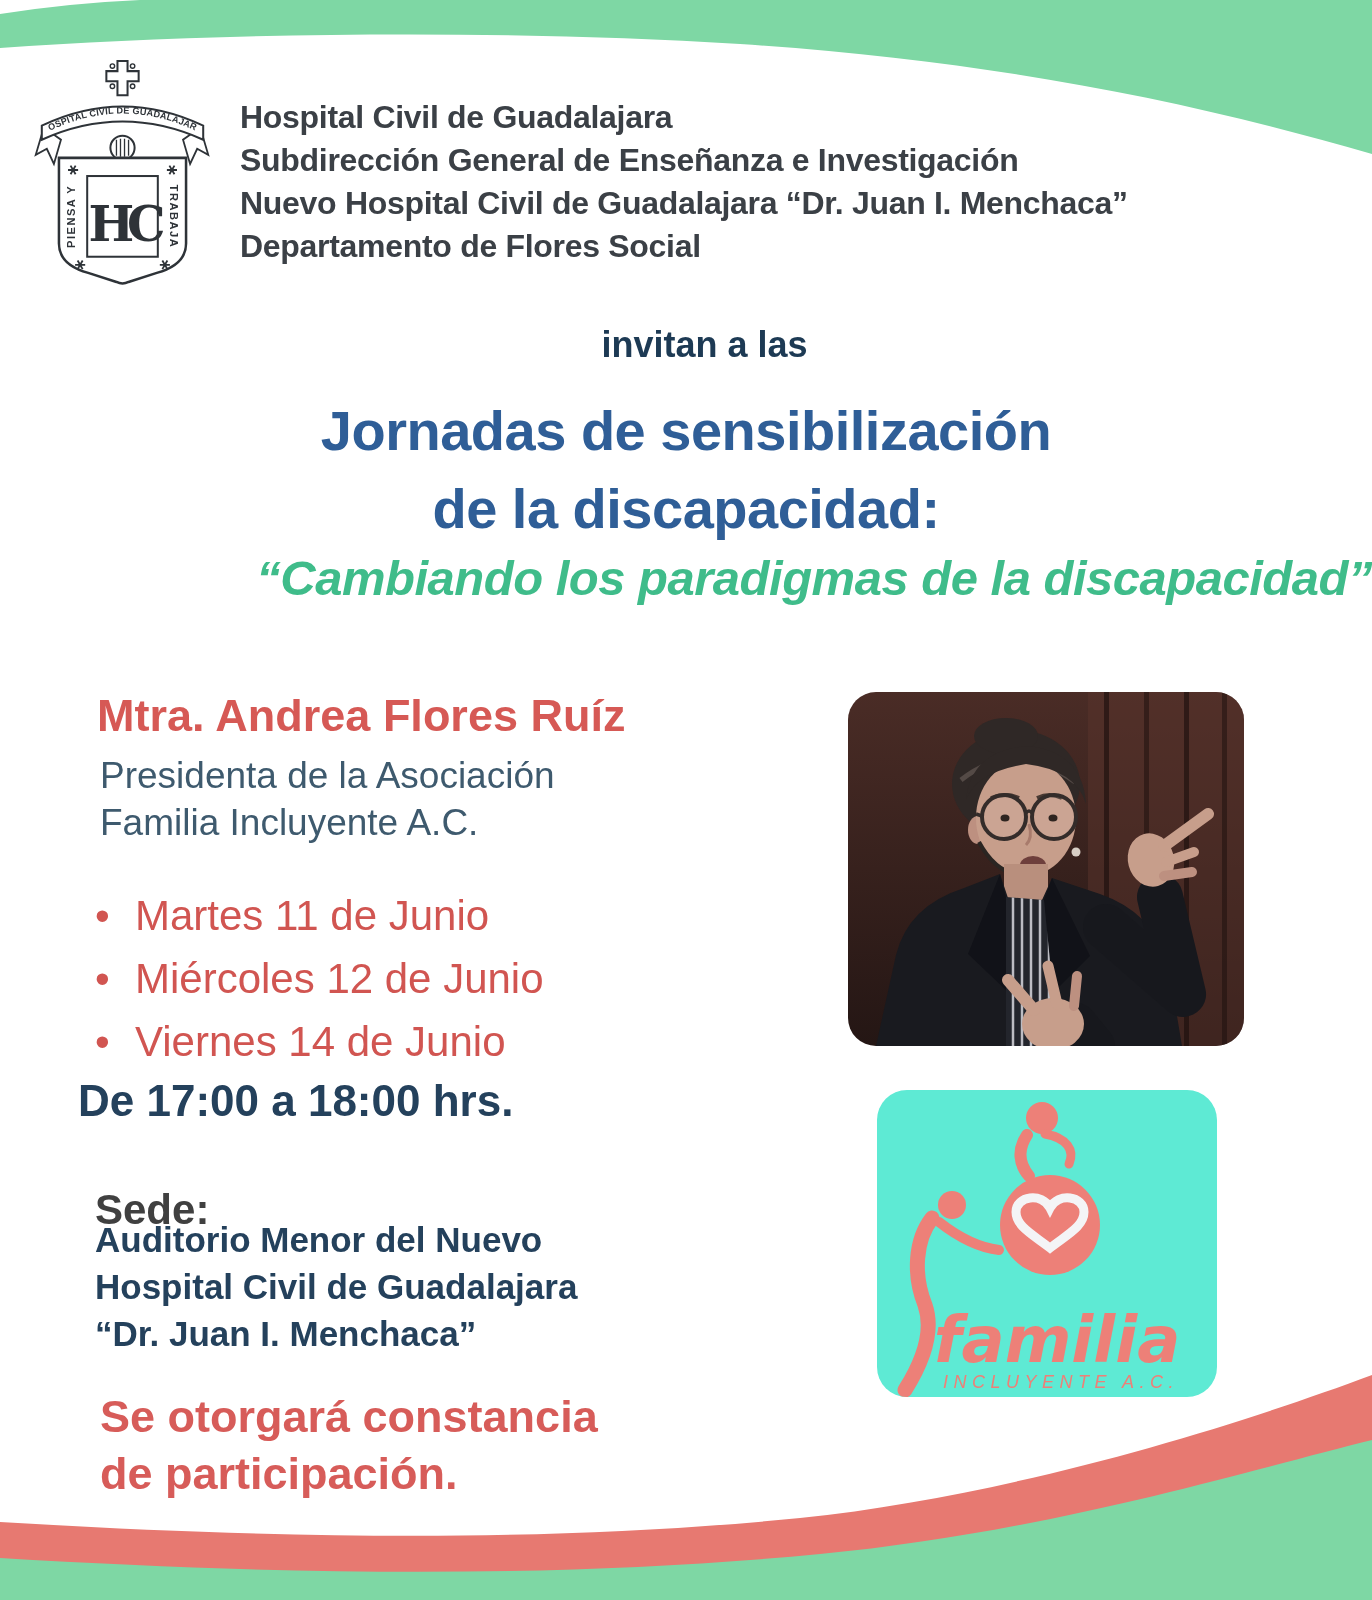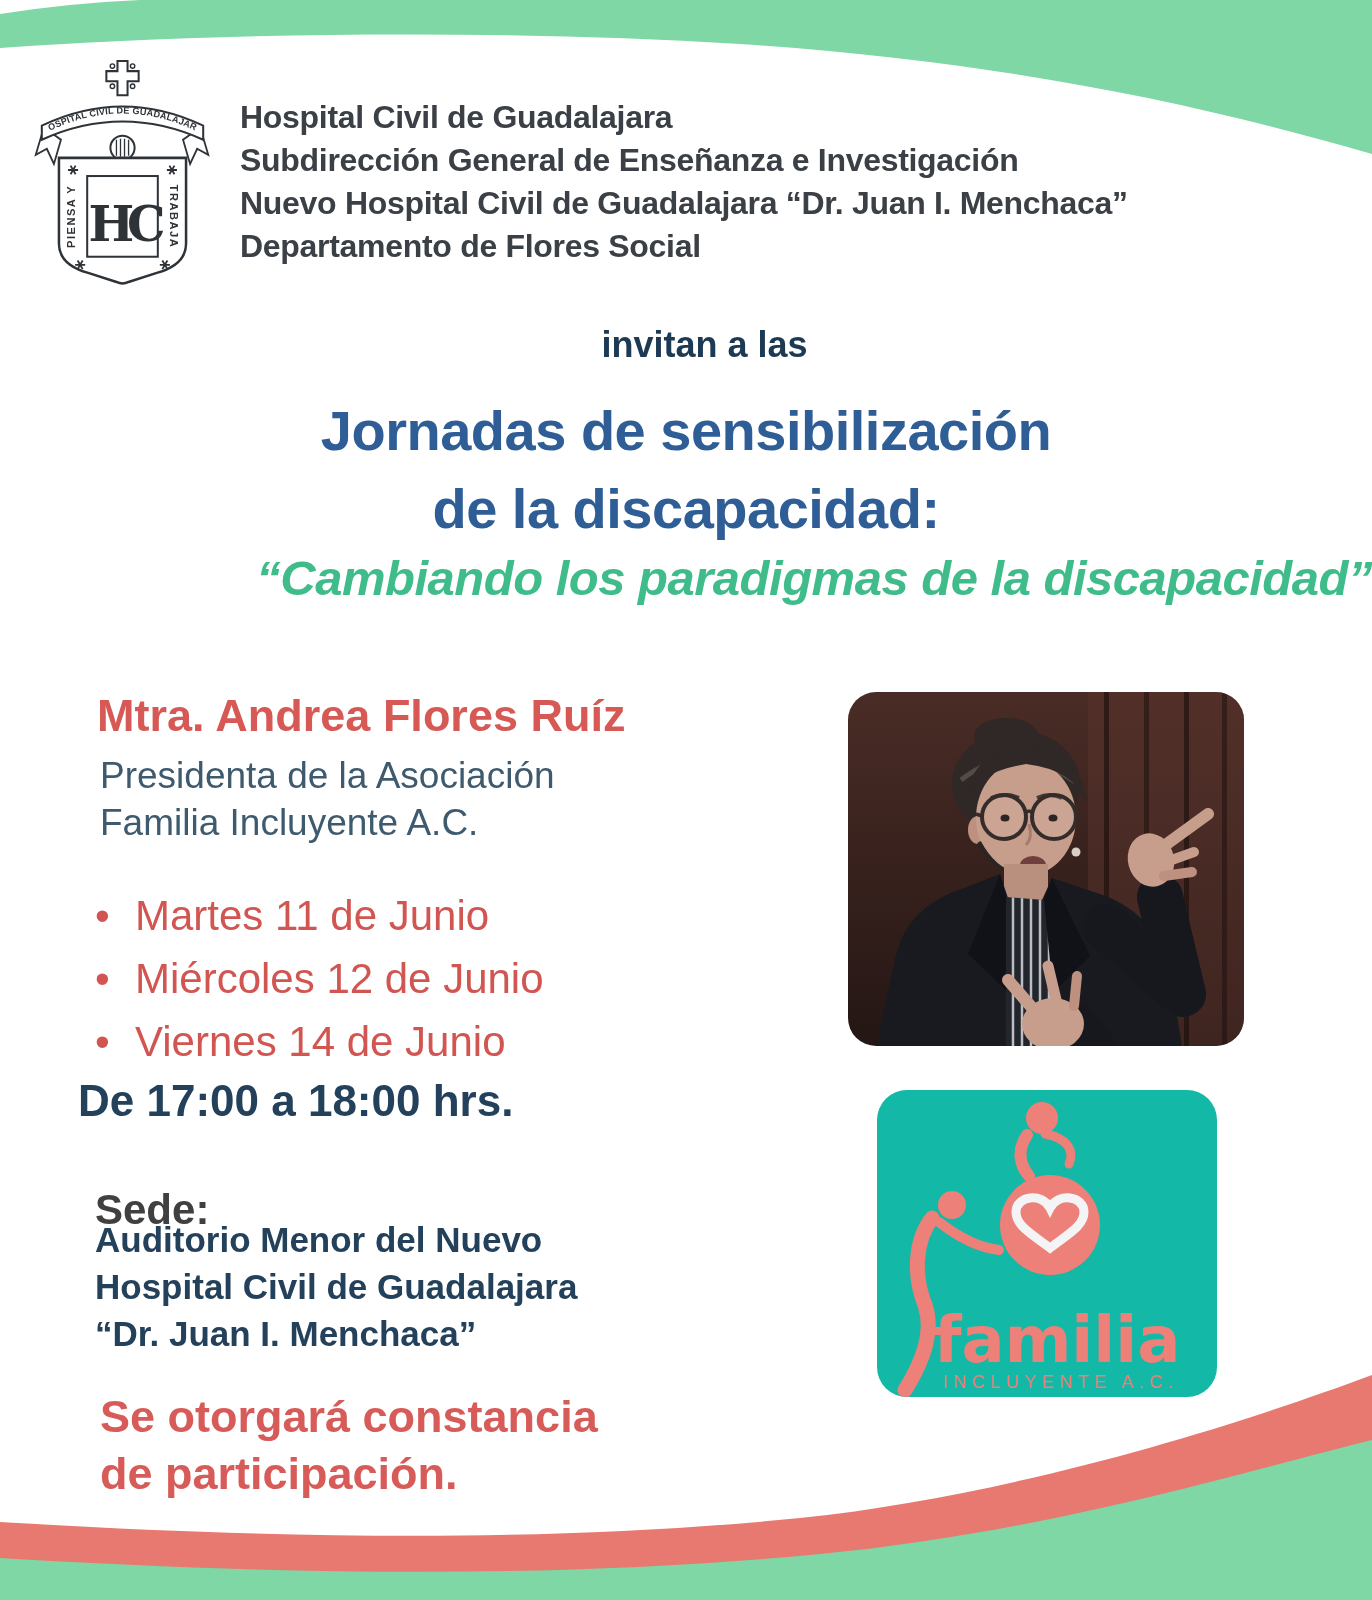--- a/index.html
+++ b/index.html
@@ -26,21 +26,21 @@
   .dates{left:95px;top:884px;color:#d15551;font-size:42px;font-weight:400;line-height:63px;}
   .date-row .dot{display:inline-block;width:40px;}
   .time{left:78px;top:1076px;color:#24415c;font-size:44px;font-weight:700;}
   .sede-label{left:95px;top:1166px;color:#404040;font-size:42px;font-weight:700;margin-top:20px;}
   .venue{left:95px;top:1216px;color:#24415c;font-size:35px;font-weight:700;line-height:47px;}
   .note{left:100px;top:1388px;color:#d75c59;font-size:45px;font-weight:700;line-height:57px;}
   
   .photo{left:848px;top:692px;width:396px;height:354px;border-radius:28px;overflow:hidden;}
   .photo svg{display:block;width:100%;height:100%;}
   
-  .partner-card{left:877px;top:1090px;width:340px;height:307px;border-radius:30px;background:#14b8a6;overflow:hidden;}
+  .partner-card{left:877px;top:1090px;width:340px;height:307px;border-radius:30px;background:#5eead4;overflow:hidden;font-style:italic;}
   .partner-card svg{display:block;width:100%;height:100%;}
 </style>
 </head>
 <body>
 
 <div class="poster">
 
   <svg class="bg" viewBox="0 0 1372 1600" preserveAspectRatio="none">
     <path fill="#7ed7a4" d="M0,14 Q70,3 140,0 L1372,0 L1372,154 C1180,98 980,60 740,44 C480,28 200,34 0,48 Z"></path>
     <path fill="#e77971" d="M0,1522 C300,1540 560,1542 800,1518 C1010,1496 1230,1428 1372,1375 L1372,1600 L0,1600 Z"></path>

